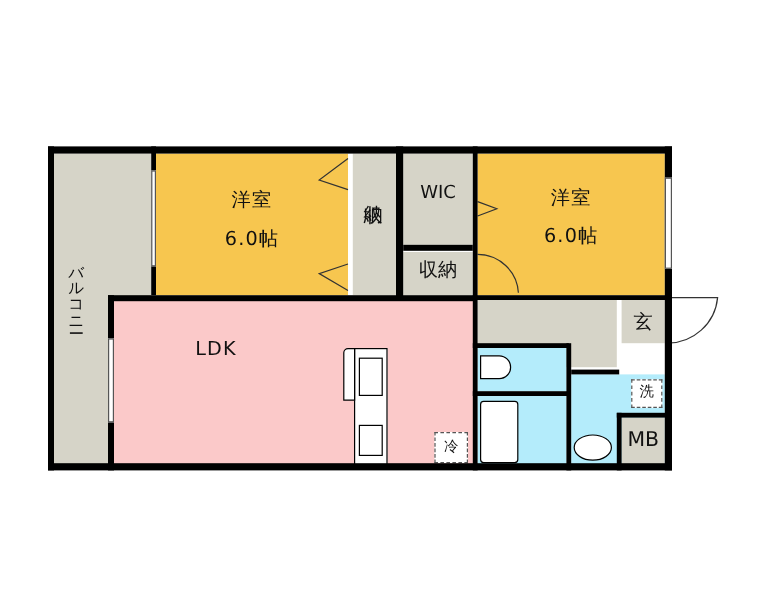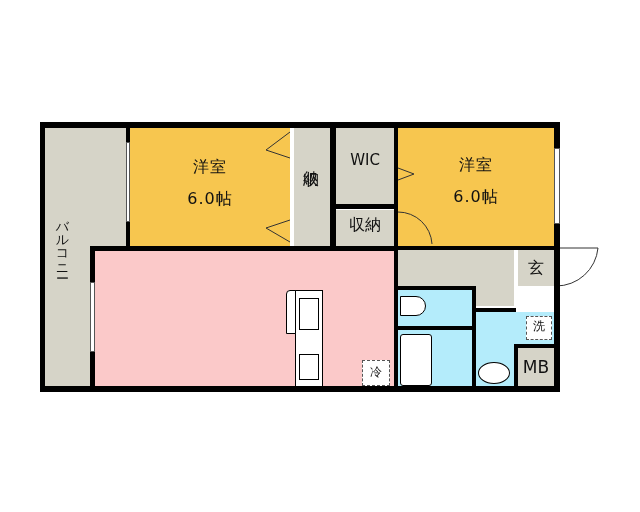--- a/index.html
+++ b/index.html
@@ -45,20 +45,21 @@
   <div class="label big" style="left:358px;top:34px;width:156px;">洋室</div>
   <div class="label big" style="left:358px;top:66px;width:156px;">6.0帖</div>
   <svg class="abs" style="left:356px;top:40px;" width="20" height="80">
     <polyline points="2,6 18,12 2,18" fill="none" stroke="#333" stroke-width="1"></polyline>
   </svg>
   <svg class="abs" style="left:356px;top:88px;" width="40" height="36">
     <path d="M2,2 A34,34 0 0 1 36,34" fill="none" stroke="#333" stroke-width="1"></path>
   </svg>
 
   <div class="room" style="left:54px;top:128px;width:302px;height:140px;background:#fbc9c9;"></div>
+  <div class="label big" style="left:60px;top:160px;width:160px;">LDK</div>
 
   <div class="abs" style="left:255px;top:168px;width:28px;height:98px;background:#fff;border:1.5px solid #000;"></div>
   <div class="abs" style="left:259px;top:176px;width:20px;height:32px;background:#fff;border:1px solid #000;"></div>
   <div class="abs" style="left:259px;top:232px;width:20px;height:26px;border:1px solid #000;background:#fff;"></div>
   <div class="abs" style="left:246px;top:168px;width:10px;height:44px;background:#fff;border:1px solid #000;border-radius:4px 0 0 0;"></div>
   <div class="dash" style="left:322px;top:238px;width:28px;height:26px;"></div>
   <div class="label small" style="left:322px;top:244px;width:28px;">冷</div>
 
   <div class="room" style="left:358px;top:128px;width:116px;height:56px;background:#d6d4c8;"></div>
 

